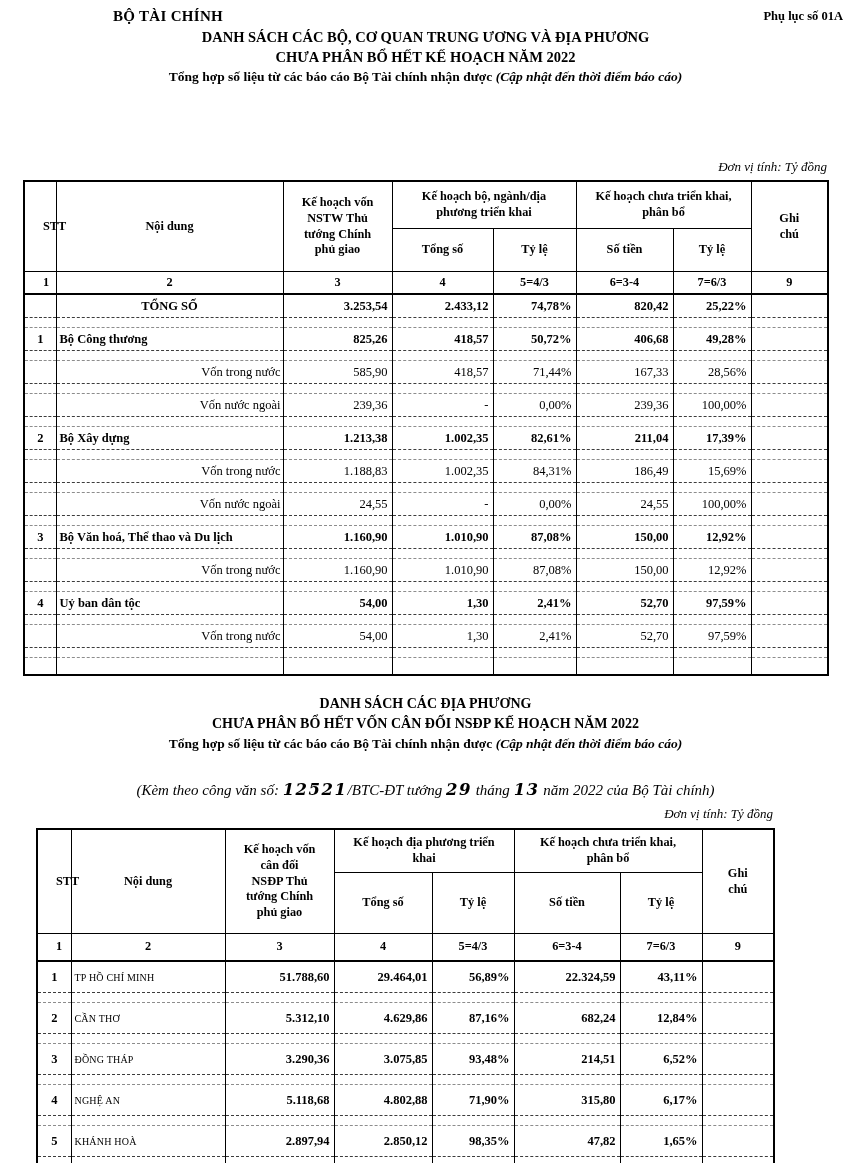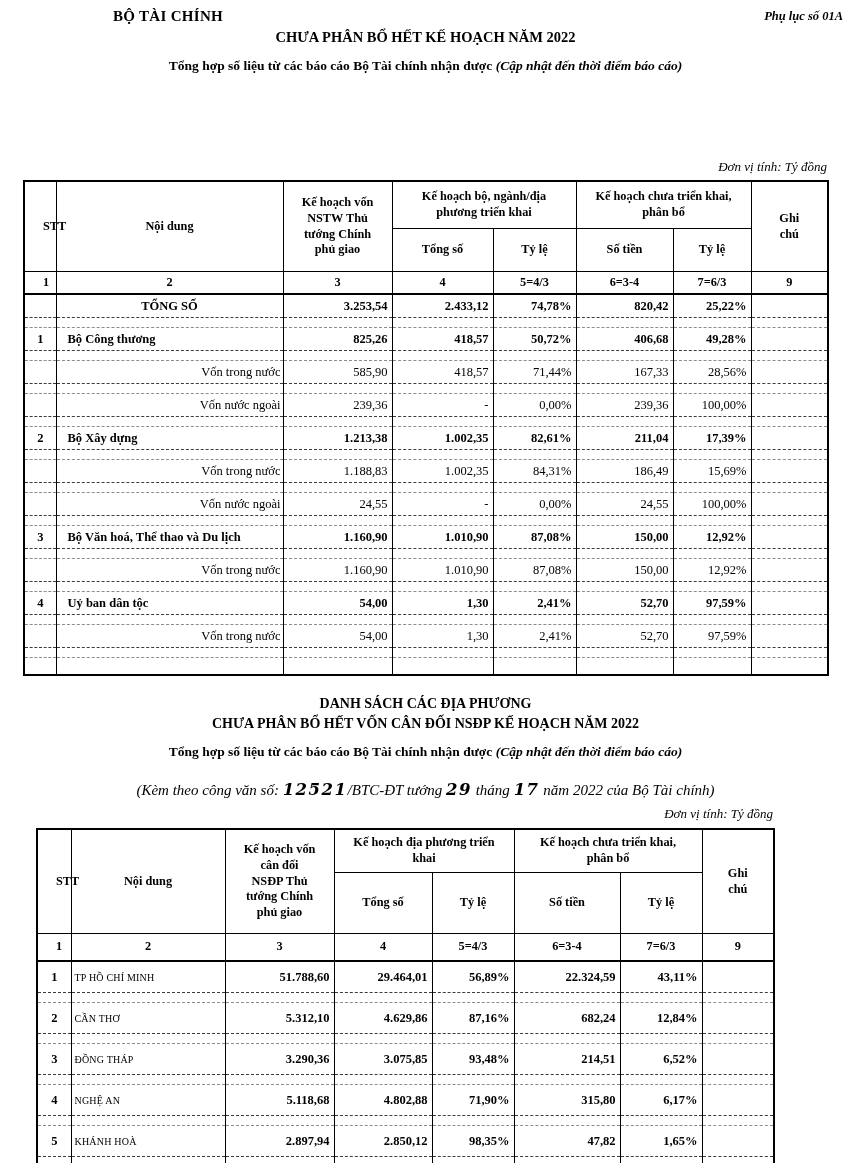--- a/index.html
+++ b/index.html
@@ -3,27 +3,27 @@
 <meta charset="utf-8">
 <style>
   html,body{margin:0;padding:0;background:#e8e8e8;}
   .page{
     position:relative;width:851px;height:1163px;background:#ffffff;
     font-family:"Liberation Serif","DejaVu Serif",serif;color:#000;
     overflow:hidden;margin:0 auto;
   }
   
   .agency{position:absolute;top:8px;left:93px;font-size:15px;font-weight:bold;letter-spacing:.3px;margin-left:20px;}
-  .appendix{position:absolute;top:9px;right:8px;font-size:12.5px;font-weight:bold;font-style:italic;}
+  .appendix{position:absolute;top:9px;right:8px;font-size:12.5px;font-weight:bold;}
   
   .title-block{position:absolute;left:0;width:100%;text-align:center;font-weight:bold;}
   .tb1{top:28px;font-size:14.5px;line-height:19.5px;}
   .tb2{top:694px;font-size:14px;line-height:20px;}
   .title-line{white-space:nowrap;}
-  .subtitle{font-size:13.5px;font-weight:bold;margin-top:8px;}
+  .subtitle{font-size:13.5px;font-weight:bold;}
   .subtitle .it{font-style:italic;}
   
   .unit{position:absolute;font-style:italic;font-size:13px;text-align:right;}
   .unit1{top:159px;left:23px;width:804px;}
   .unit2{top:806px;left:36px;width:737px;}
   
   .attach{position:absolute;top:780px;left:0;width:100%;text-align:center;font-style:italic;font-size:15px;}
   .attach .hw{font-weight:bold;font-size:16.5px;letter-spacing:1.5px;font-family:"DejaVu Serif",serif;}
   
   table.doc{position:absolute;border-collapse:collapse;table-layout:fixed;border:2.5px solid #000;}
@@ -47,37 +47,38 @@
   .t1 tr.data td{height:22px;}
   .t2 tr.data td{height:30px;}
   tr.sep td{height:9px;border-top:1px dashed #3c3c3c;border-bottom:1px dashed #8d8d8d;padding:0;}
   tr.tail td{height:16px;}
   td.stt{text-align:center;}
   td.num{text-align:right;}
   
   .t1 tr.total td{font-weight:bold;}
   .t1 tr.total td.label{text-align:center;}
   .t1 tr.ministry td{font-weight:bold;}
-  .t1 tr.ministry td.label{text-align:left;padding-left:11px;}
+  .t1 tr.ministry td.label{text-align:left;padding-left:3px;}
   .t1 tr.sub td{font-weight:normal;}
   .t1 tr.sub td.label{text-align:right;padding-right:2px;}
   
   .t2 td.stt{font-weight:bold;}
   .t2 td.label{font-size:10px;letter-spacing:.2px;text-align:left;padding-left:3px;margin-top:40px;}
   .t2 td.num{font-weight:bold;}
 </style>
 </head>
 <body>
 
 <div class="page">
 
   <div class="agency">BỘ TÀI CHÍNH</div>
   <div class="appendix">Phụ lục số 01A</div>
 
   <div class="title-block tb1">
+    <div class="title-line">DANH SÁCH CÁC BỘ, CƠ QUAN TRUNG ƯƠNG VÀ ĐỊA PHƯƠNG</div>
     <div class="title-line">CHƯA PHÂN BỔ HẾT KẾ HOẠCH NĂM 2022</div>
     <div class="subtitle"><span>Tổng hợp số liệu từ các báo cáo Bộ Tài chính nhận được </span><span class="it">(Cập nhật đến thời điểm báo cáo)</span></div>
   </div>
 
   <div class="unit unit1">Đơn vị tính: Tỷ đồng</div>
 
   <table class="doc t1">
     <colgroup>
       <col style="width:32px">
         <col style="width:227px">
@@ -348,21 +349,21 @@
       </tbody>
   </table>
 
   <div class="title-block tb2">
     <div class="title-line">DANH SÁCH CÁC ĐỊA PHƯƠNG</div>
     <div class="title-line">CHƯA PHÂN BỔ HẾT VỐN CÂN ĐỐI NSĐP KẾ HOẠCH NĂM 2022</div>
     <div class="subtitle"><span>Tổng hợp số liệu từ các báo cáo Bộ Tài chính nhận được </span><span class="it">(Cập nhật đến thời điểm báo cáo)</span></div>
   </div>
 
   <div class="attach">
-    <span>(Kèm theo công văn số: </span><span class="hw">12521</span><span>/BTC-ĐT tướng </span><span class="hw">29</span><span> tháng </span><span class="hw">17</span><span> năm 2022 của Bộ Tài chính)</span>
+    <span>(Kèm theo công văn số: </span><span class="hw">12521</span><span>/BTC-ĐT tướng </span><span class="hw">29</span><span> tháng </span><span class="hw">13</span><span> năm 2022 của Bộ Tài chính)</span>
   </div>
 
   <div class="unit unit2">Đơn vị tính: Tỷ đồng</div>
 
   <table class="doc t2">
     <colgroup>
       <col style="width:34px">
         <col style="width:154px">
         <col style="width:109px">
         <col style="width:98px">

